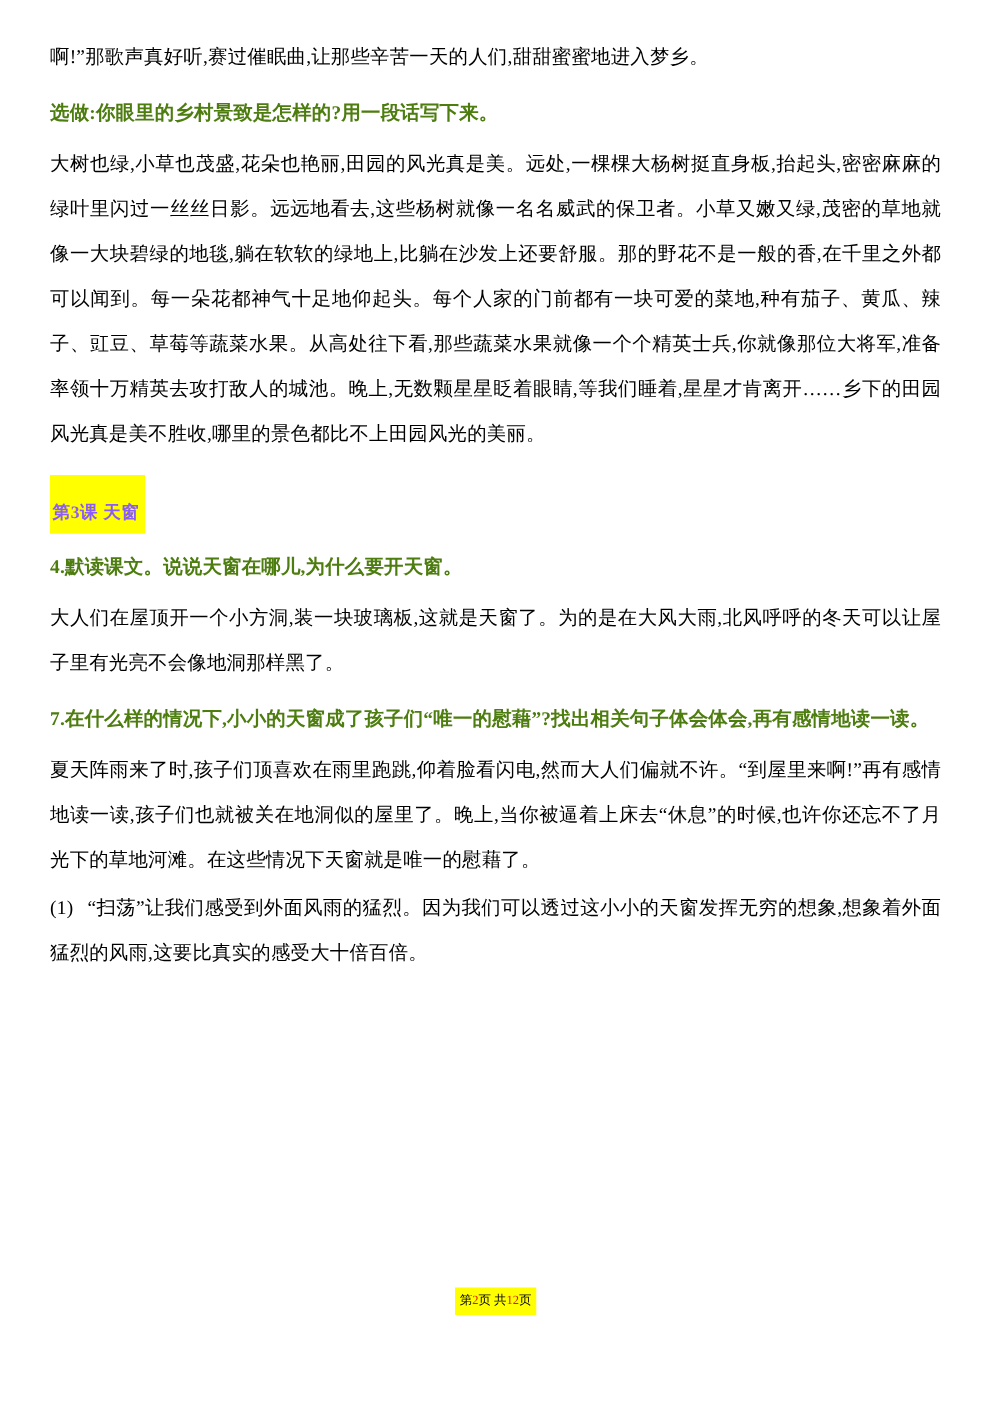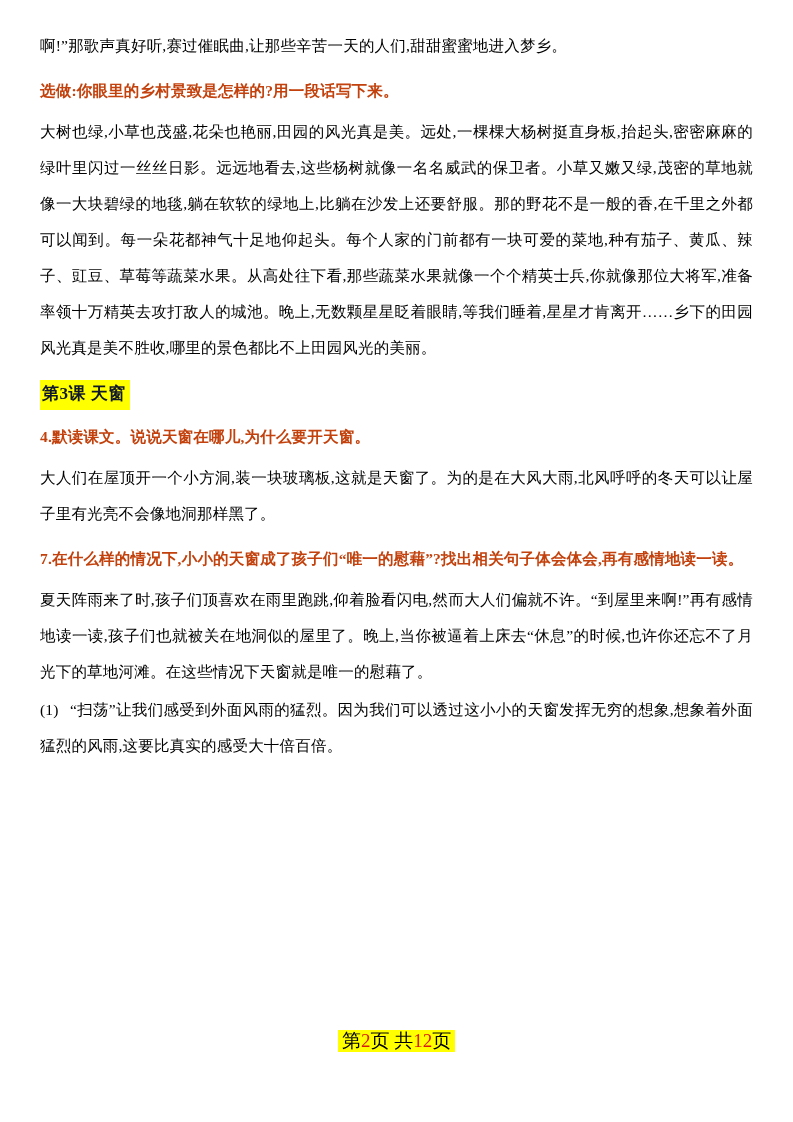--- a/index.html
+++ b/index.html
@@ -27,59 +27,59 @@
     line-height: 36px;
     color: #000;
     text-align: justify;
     margin: 0;
     letter-spacing: 0.2px;
   }
   .para {
     margin: 0 0 2px 0;
   }
   .red-bold {
-    color: #c2410c;
+    color: #4d7c0f;
     font-weight: bold;
     font-size: 15.5px;
     line-height: 34px;
     margin: 10px 0 6px 0;
     text-align: justify;
     letter-spacing: 0.2px;
   }
   .lesson-title-wrap {
     margin: 14px 0 6px 0;
   }
   .lesson-title {
     display: inline-block;
     background: #ffff00;
-    color: #0f172a;
+    color: #8b5cf6;
     font-weight: bold;
-    font-size: 17px;
+    font-size: 14px;
     line-height: 28px;
-    padding: 0 4px 2px 2px;
+    padding: 17px 4px 2px 2px;
     letter-spacing: 0.5px;
   }
   .indent-item {
     text-indent: 0;
   }
   .q-num {
     display: inline-block;
     min-width: 30px;
   }
   .footer {
     position: absolute;
     left: 0;
     right: 0;
     bottom: 60px;
     text-align: center;
   }
   .footer-inner {
     display: inline-block;
     background: #ffff00;
-    font-size: 19px;
+    font-size: 10px;
     line-height: 20px;
     padding: 1px 4px;
     color: #000;
     font-family: "Liberation Serif", "DejaVu Serif", serif;
   }
   .footer-num {
     color: #d91b0c;
   }
 </style>
 </head>

